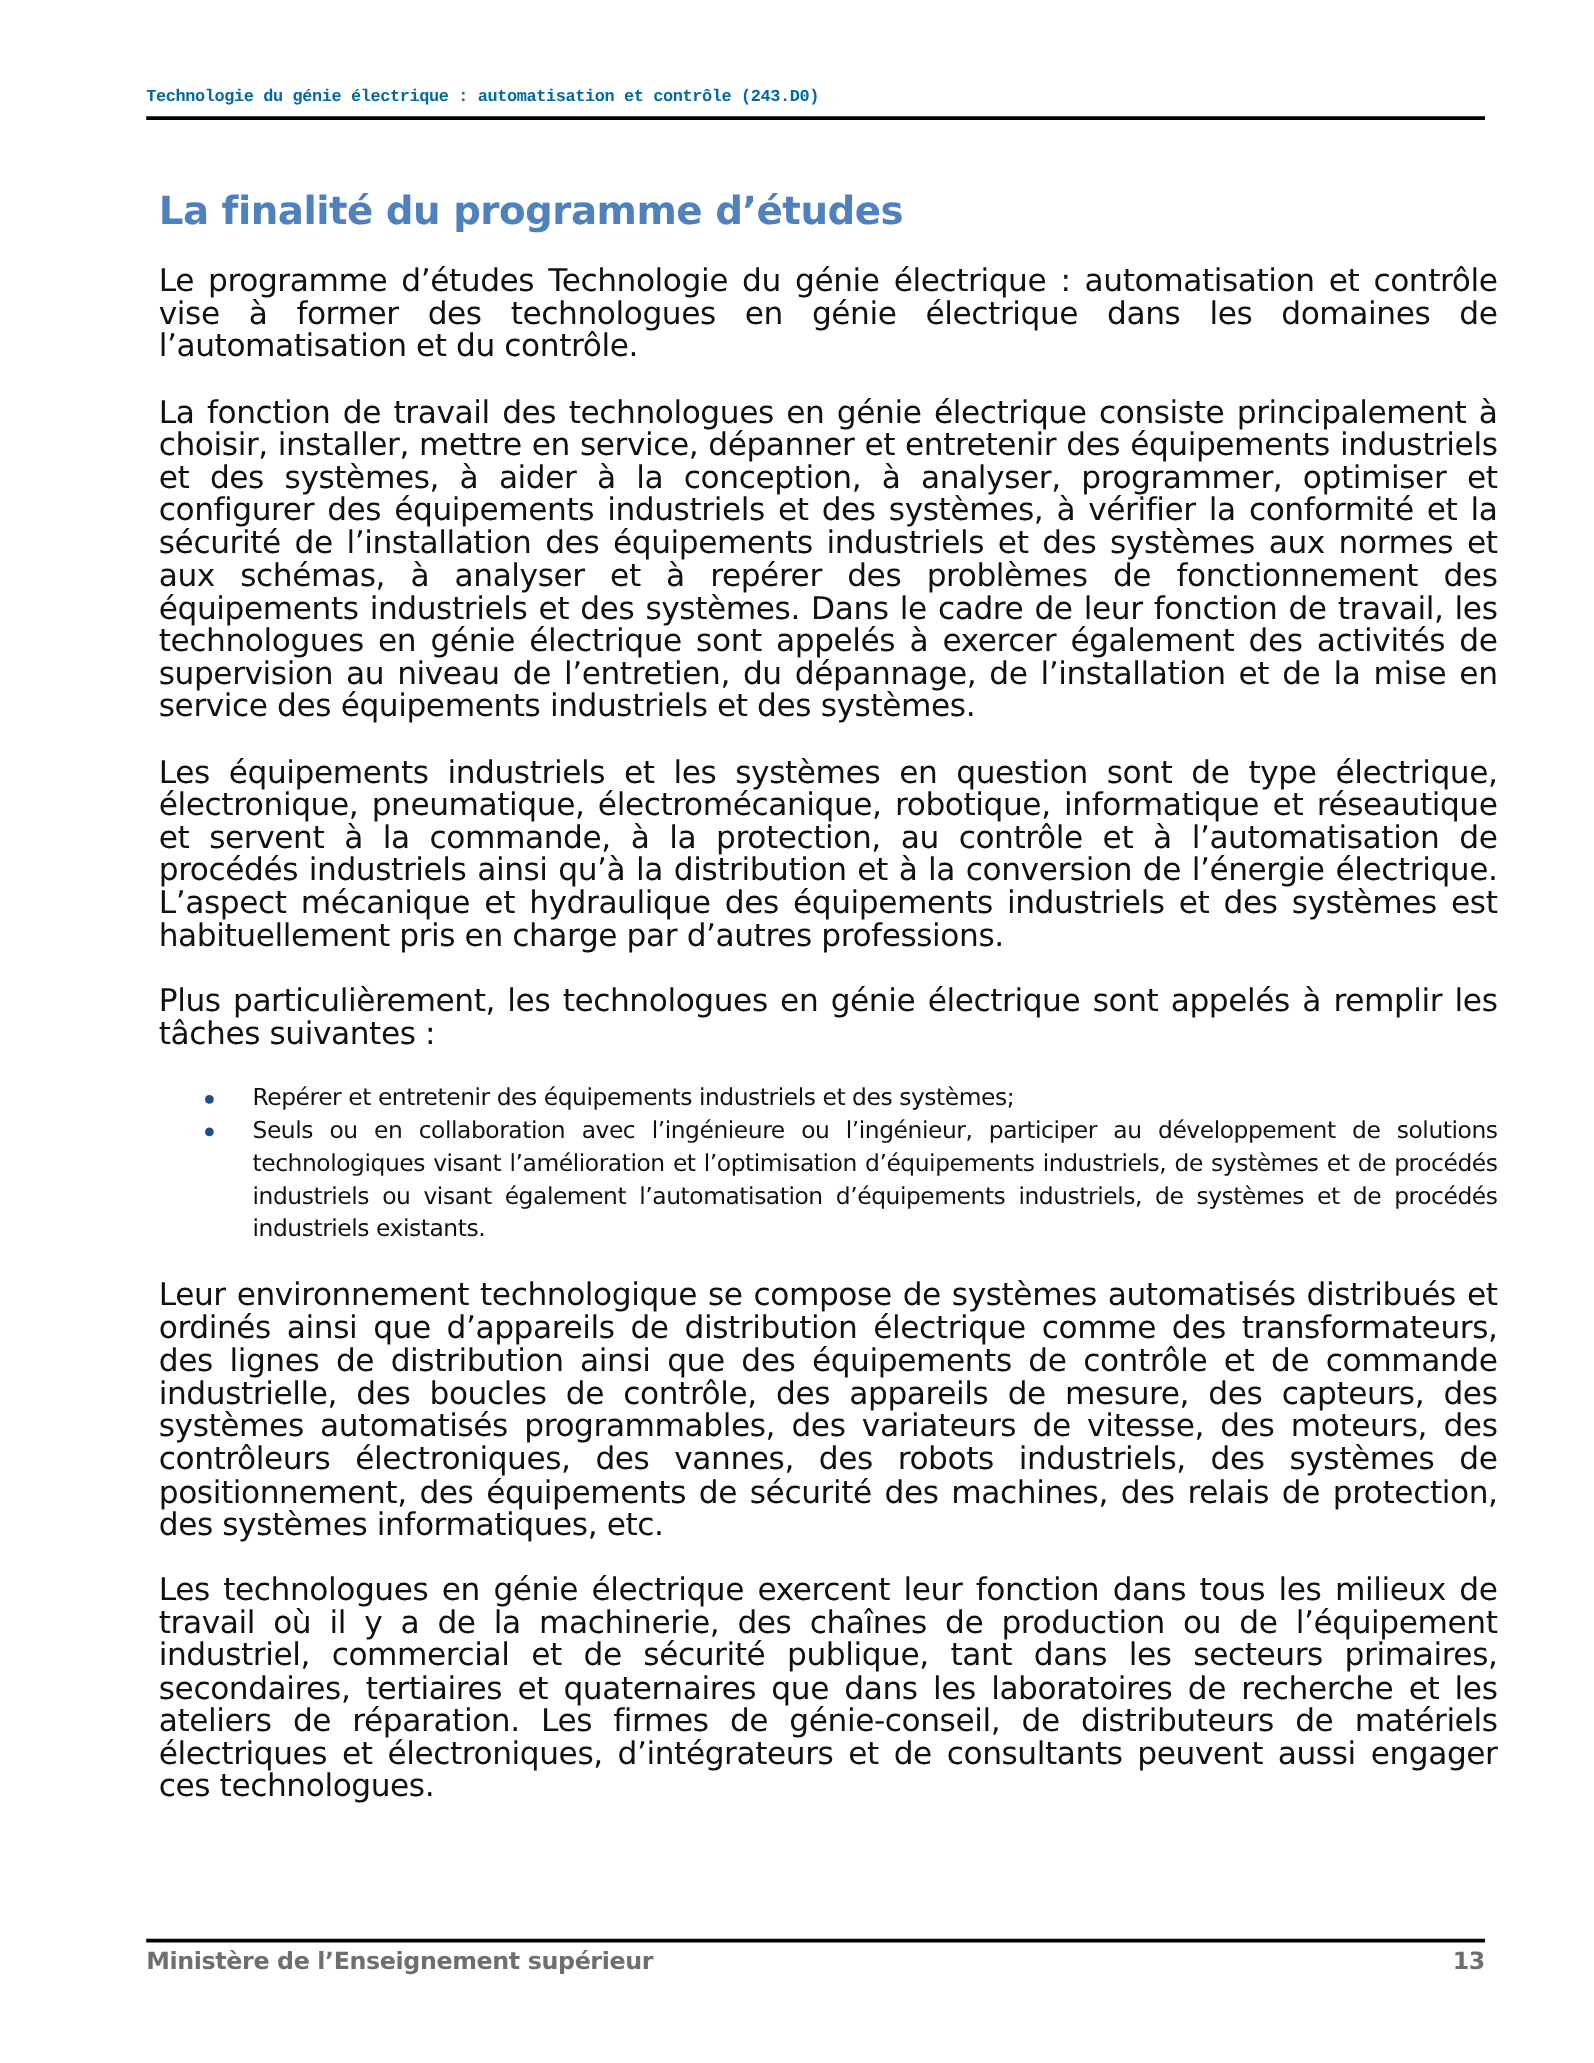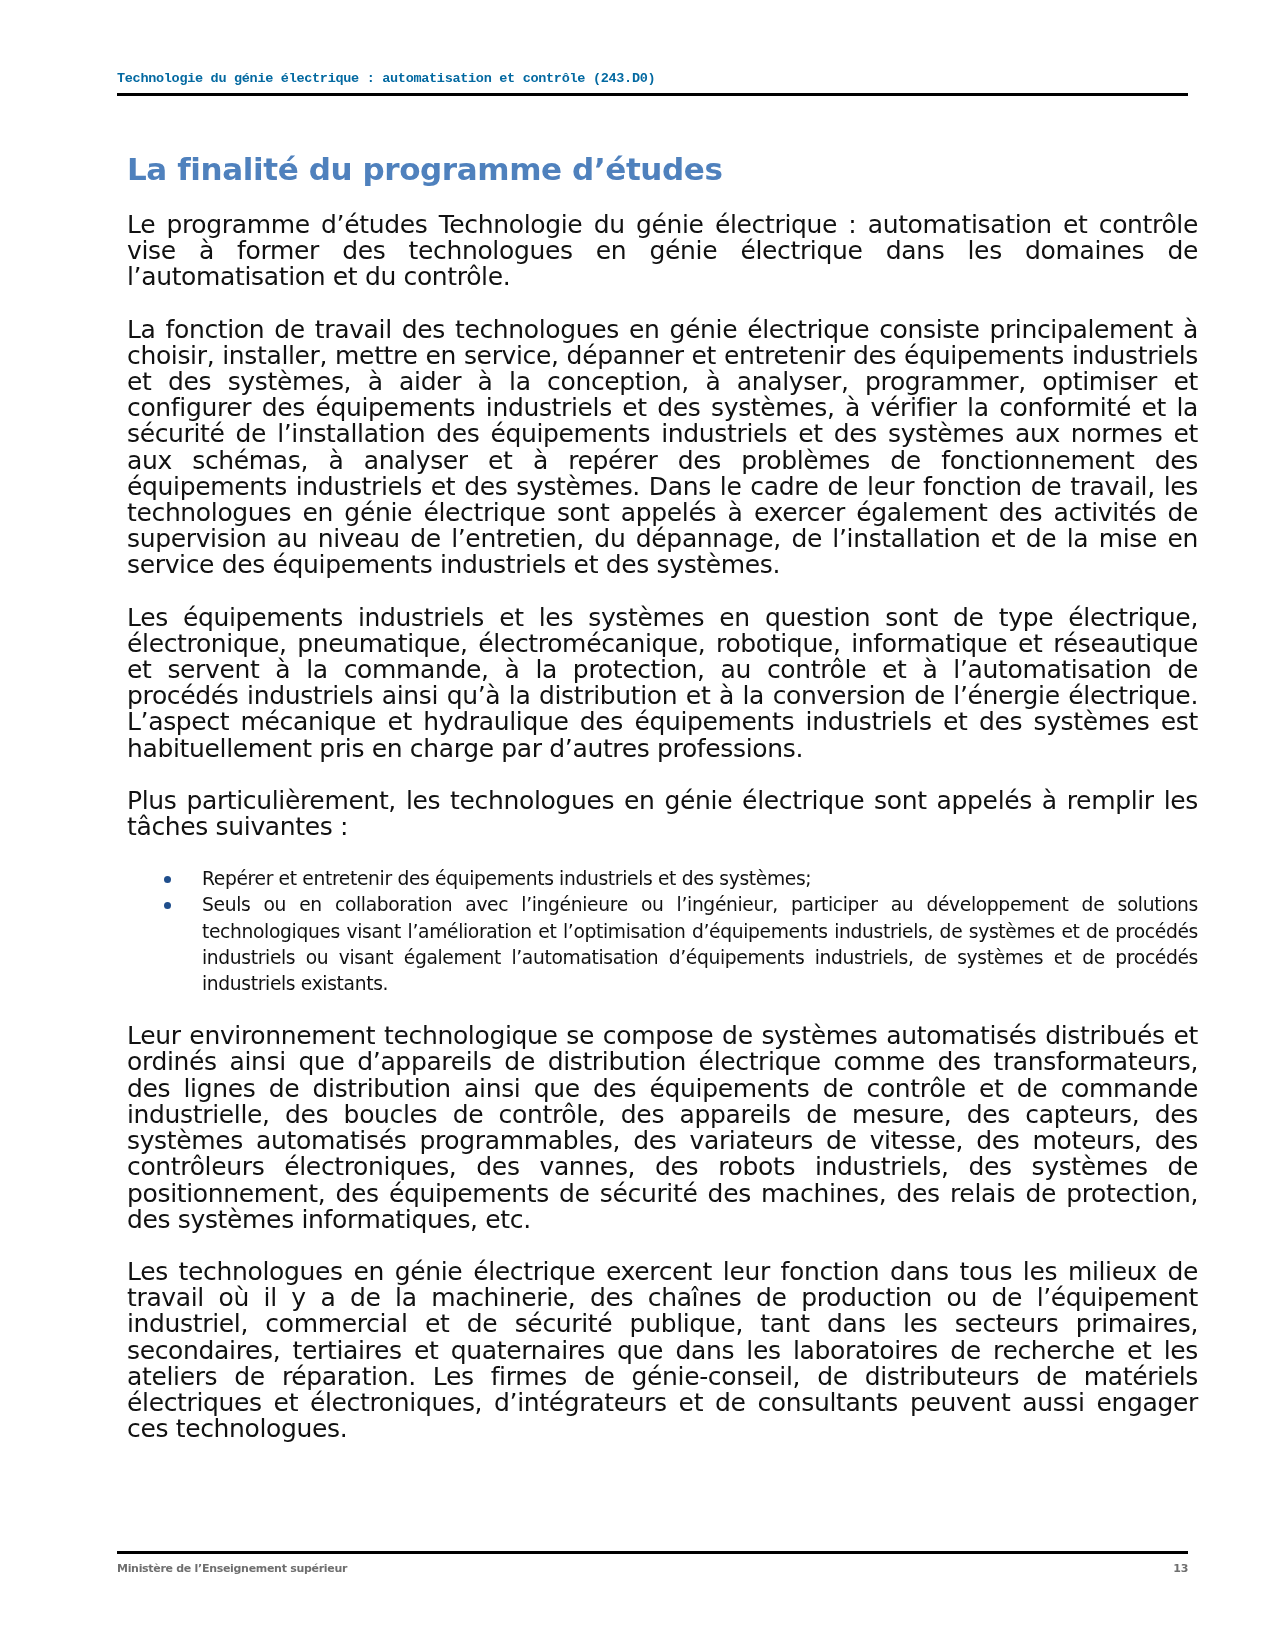--- a/index.html
+++ b/index.html
@@ -16,21 +16,21 @@
     .para { margin: 26px 0 0 0; font-size: 25px; line-height: 26.2px;
             text-align: justify; letter-spacing: -0.35px; }
     .para.first { margin-top: 22px; }
     ul.tasks { list-style: none; margin: 26px 0 0 0; padding: 0; }
     ul.tasks li { position: relative; padding-left: 75px; font-size: 18.7px;
             line-height: 26.2px; text-align: justify; letter-spacing: -0.35px; }
     ul.tasks li .bullet { position: absolute; left: 37px; top: 10px; width: 7px; height: 7px;
             border-radius: 50%; background: #1f4e8c; }
     .page-footer { position: absolute; left: 117px; top: 1551px; width: 1071px; }
     .page-footer .row { display: flex; justify-content: space-between; margin-top: 6px;
-            font-weight: bold; font-size: 11px; color: #6f6f6f; letter-spacing: -0.3px; line-height: 18px; }
+            font-weight: bold; font-size: 19px; color: #6f6f6f; letter-spacing: -0.3px; line-height: 18px; }
   </style>
 </head>
 <body>
 
 <div class="page-header">
   <div class="running-title">Technologie du génie électrique : automatisation et contrôle (243.D0)</div>
   <div class="rule"></div>
 </div>
 
 <div class="content">

